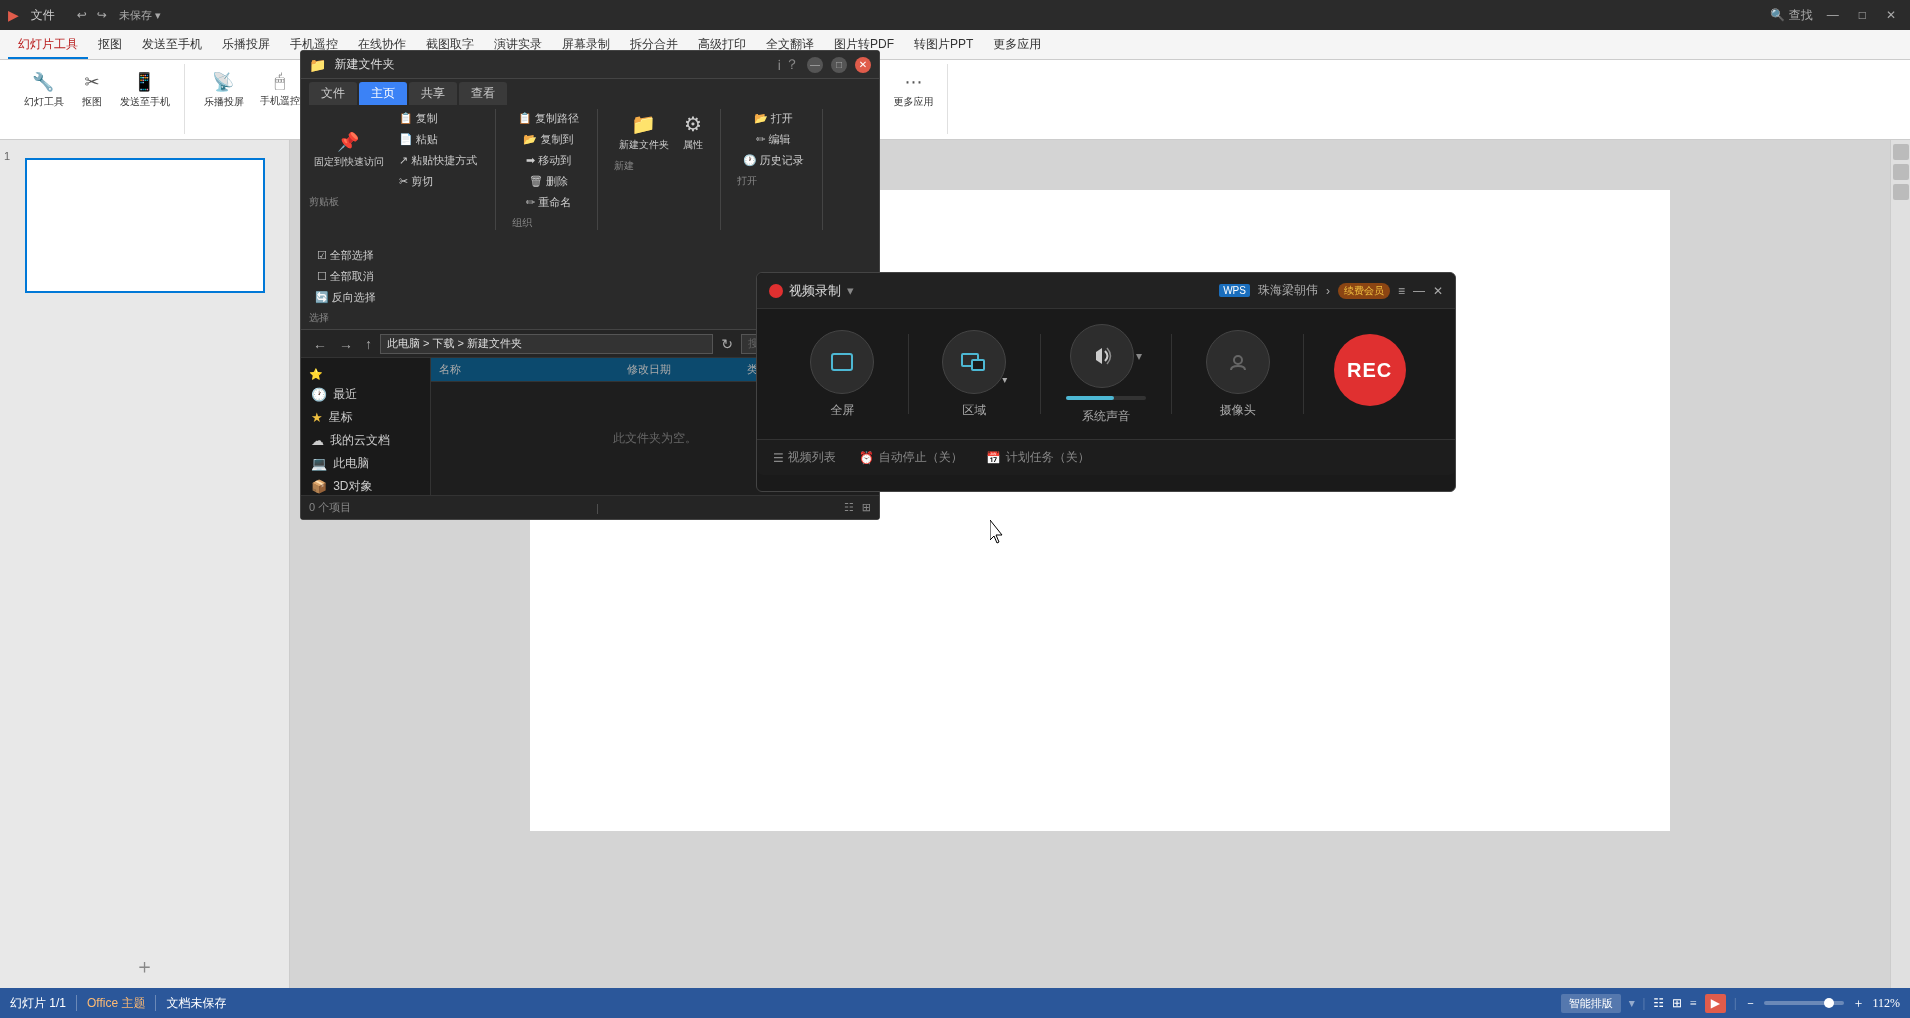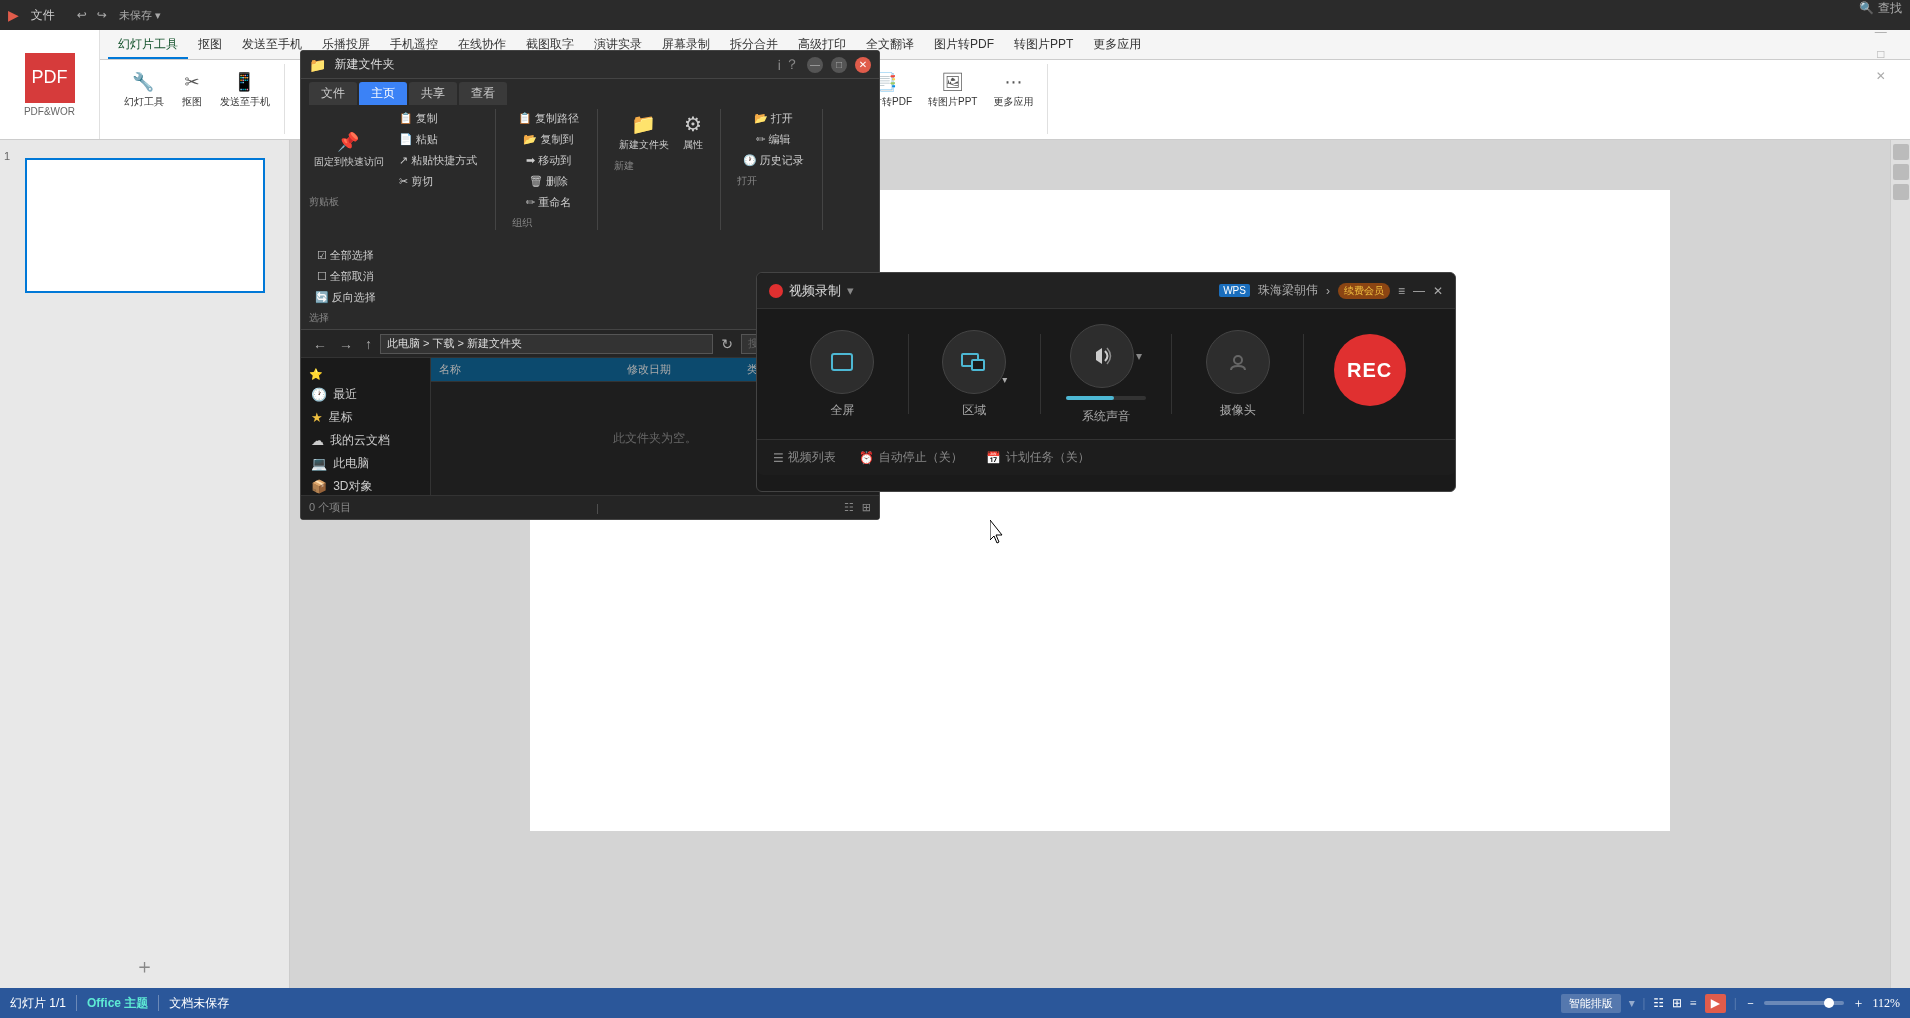--- a/index.html
+++ b/index.html
@@ -493,21 +493,20 @@
     #top-right {
       position: absolute;
       top: 0;
       right: 10px;
       display: flex;
       align-items: center;
       height: 30px;
       gap: 8px;
       color: #ccc;
       font-size: 12px;
-      flex-direction: column;
     }
 
     
     #ribbon-left {
       width: 100px;
       display: flex;
       flex-direction: column;
       align-items: center;
       justify-content: center;
       padding: 5px;
@@ -533,21 +532,21 @@
       border-bottom: 1px solid #ccc;
       padding-left: 100px;
     }
     .rtab {
       padding: 4px 10px;
       font-size: 12px;
       color: #333;
       cursor: pointer;
       border-bottom: 2px solid transparent;
     }
-    .rtab.active { border-bottom: 2px solid #0078d7; color: #14532d; }
+    .rtab.active { border-bottom: 2px solid #0078d7; color: #b91c1c; }
 
     #main-ribbon {
       height: 80px;
       display: flex;
       align-items: center;
       padding: 0 10px;
       gap: 5px;
     }
     .r-group {
       display: flex;
@@ -637,24 +636,20 @@
   </div>
   <div id="top-right" style="position:static;margin-left:auto;">
     <span style="color:#aaa;cursor:pointer;">🔍 查找</span>
     <span style="color:#aaa;cursor:pointer;padding:0 6px;">—</span>
     <span style="color:#aaa;cursor:pointer;padding:0 6px;">□</span>
     <span style="color:#aaa;cursor:pointer;padding:0 6px;">✕</span>
   </div>
 </div>
 
 <div id="ribbon">
-  <div id="ribbon-left">
-    <div id="ribbon-left-icon">PDF</div>
-    <span style="font-size:10px;color:#666">PDF&amp;WOR</span>
-  </div>
   <div style="flex:1;display:flex;flex-direction:column;">
     <div id="ribbon-tabs" style="padding-left:8px;">
       <span class="rtab active">幻灯片工具</span>
       <span class="rtab">抠图</span>
       <span class="rtab">发送至手机</span>
       <span class="rtab">乐播投屏</span>
       <span class="rtab">手机遥控</span>
       <span class="rtab">在线协作</span>
       <span class="rtab">截图取字</span>
       <span class="rtab">演讲实录</span>
@@ -1070,21 +1065,21 @@
     <div class="vr-footer-item">
       <span>📅</span>
       <span>计划任务（关）</span>
     </div>
   </div>
 </div>
 
 <div id="statusbar">
   <span>幻灯片 1/1</span>
   <div class="status-divider"></div>
-  <span style="cursor:pointer;color:#5eead4;font-weight:bold;">Office 主题</span>
+  <span style="cursor:pointer;color:#fdba74;">Office 主题</span>
   <div class="status-divider"></div>
   <span style="cursor:pointer;color:white;">文档未保存</span>
   <div id="statusbar-right">
     <span style="cursor:pointer;background:rgba(255,255,255,0.2);padding:2px 8px;border-radius:2px;font-size:11px;">智能排版</span>
     <span style="color:rgba(255,255,255,0.5);">▾</span>
     <span style="color:rgba(255,255,255,0.3);">|</span>
     <span style="cursor:pointer;">☷</span>
     <span style="cursor:pointer;">⊞</span>
     <span style="cursor:pointer;">≡</span>
     <span style="cursor:pointer;background:#e05c4b;padding:2px 6px;border-radius:2px;">▶</span>

